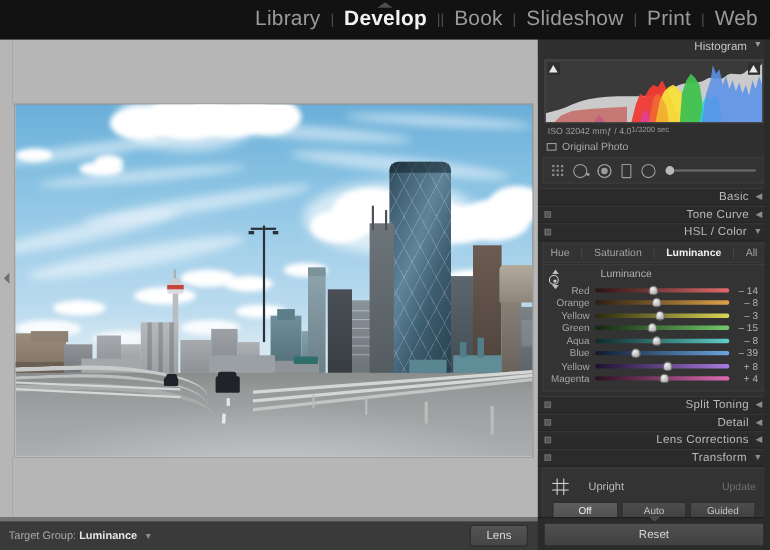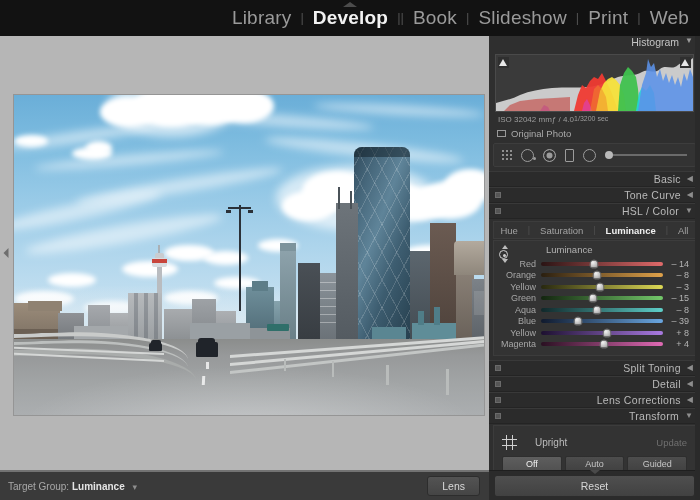--- a/index.html
+++ b/index.html
@@ -96,21 +96,21 @@
     position: absolute; background: #d5d7d6;
   }
   .railpost { position: absolute; background: #b9bcbb; }
   .car { position: absolute; background: #20242a; border-radius: 2px 2px 1px 1px; }
   .lane { position: absolute; background: rgba(255,255,255,.75); }
 
   
   .toolbar-bottom {
     position: absolute; left: 0px; top: 470px; width: 489px; height: 30px;
     background: #3a3a3a;
-    border-top: 2px solid #737373;
+    border-top: 4px solid #737373;
     display: flex; align-items: center;
   }
   .tgt-label { font-size: 10px; color: #a8a8a8; margin-left: 8px; }
   .tgt-label b { color: #e4e4e4; font-weight: bold; }
   .tgt-caret { color: #8e8e8e; font-size: 9px; margin-left: 5px; }
   .done-btn {
     margin-left: auto; margin-right: 9px;
     font-size: 10.5px; color: #d9d9d9;
     background: linear-gradient(to bottom,#535353,#454545);
     border: 1px solid #2d2d2d; border-radius: 3px;

